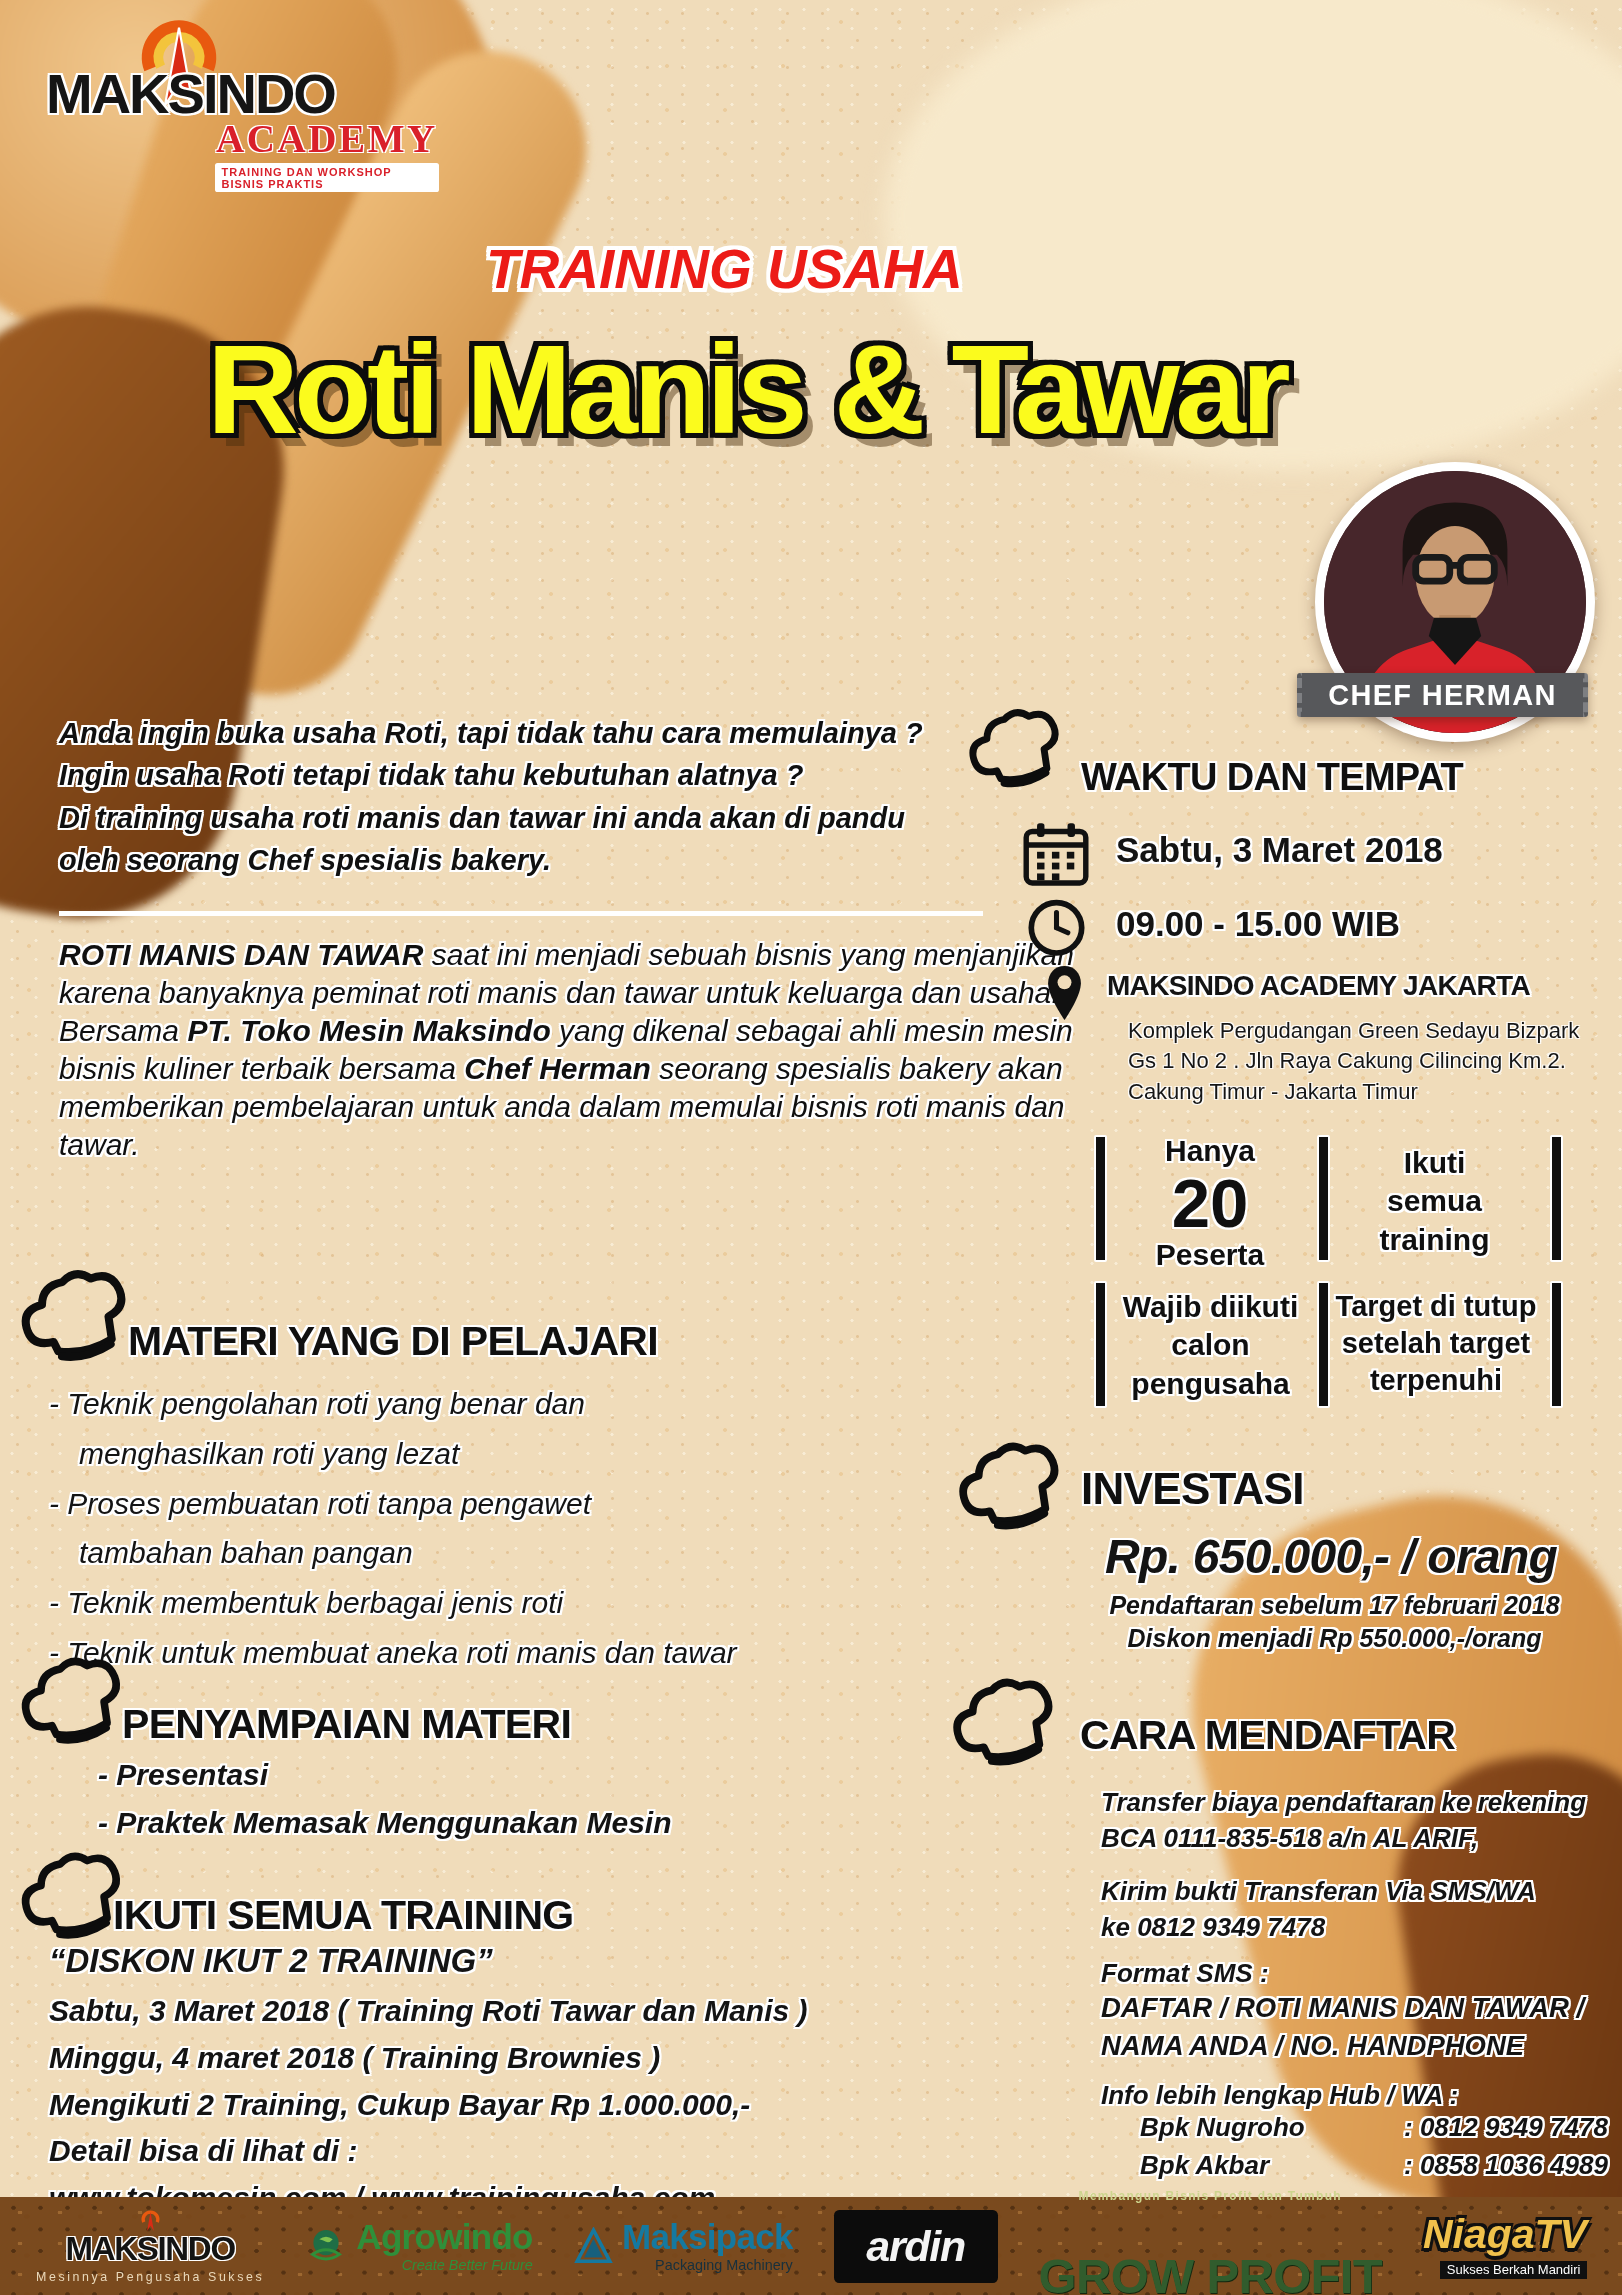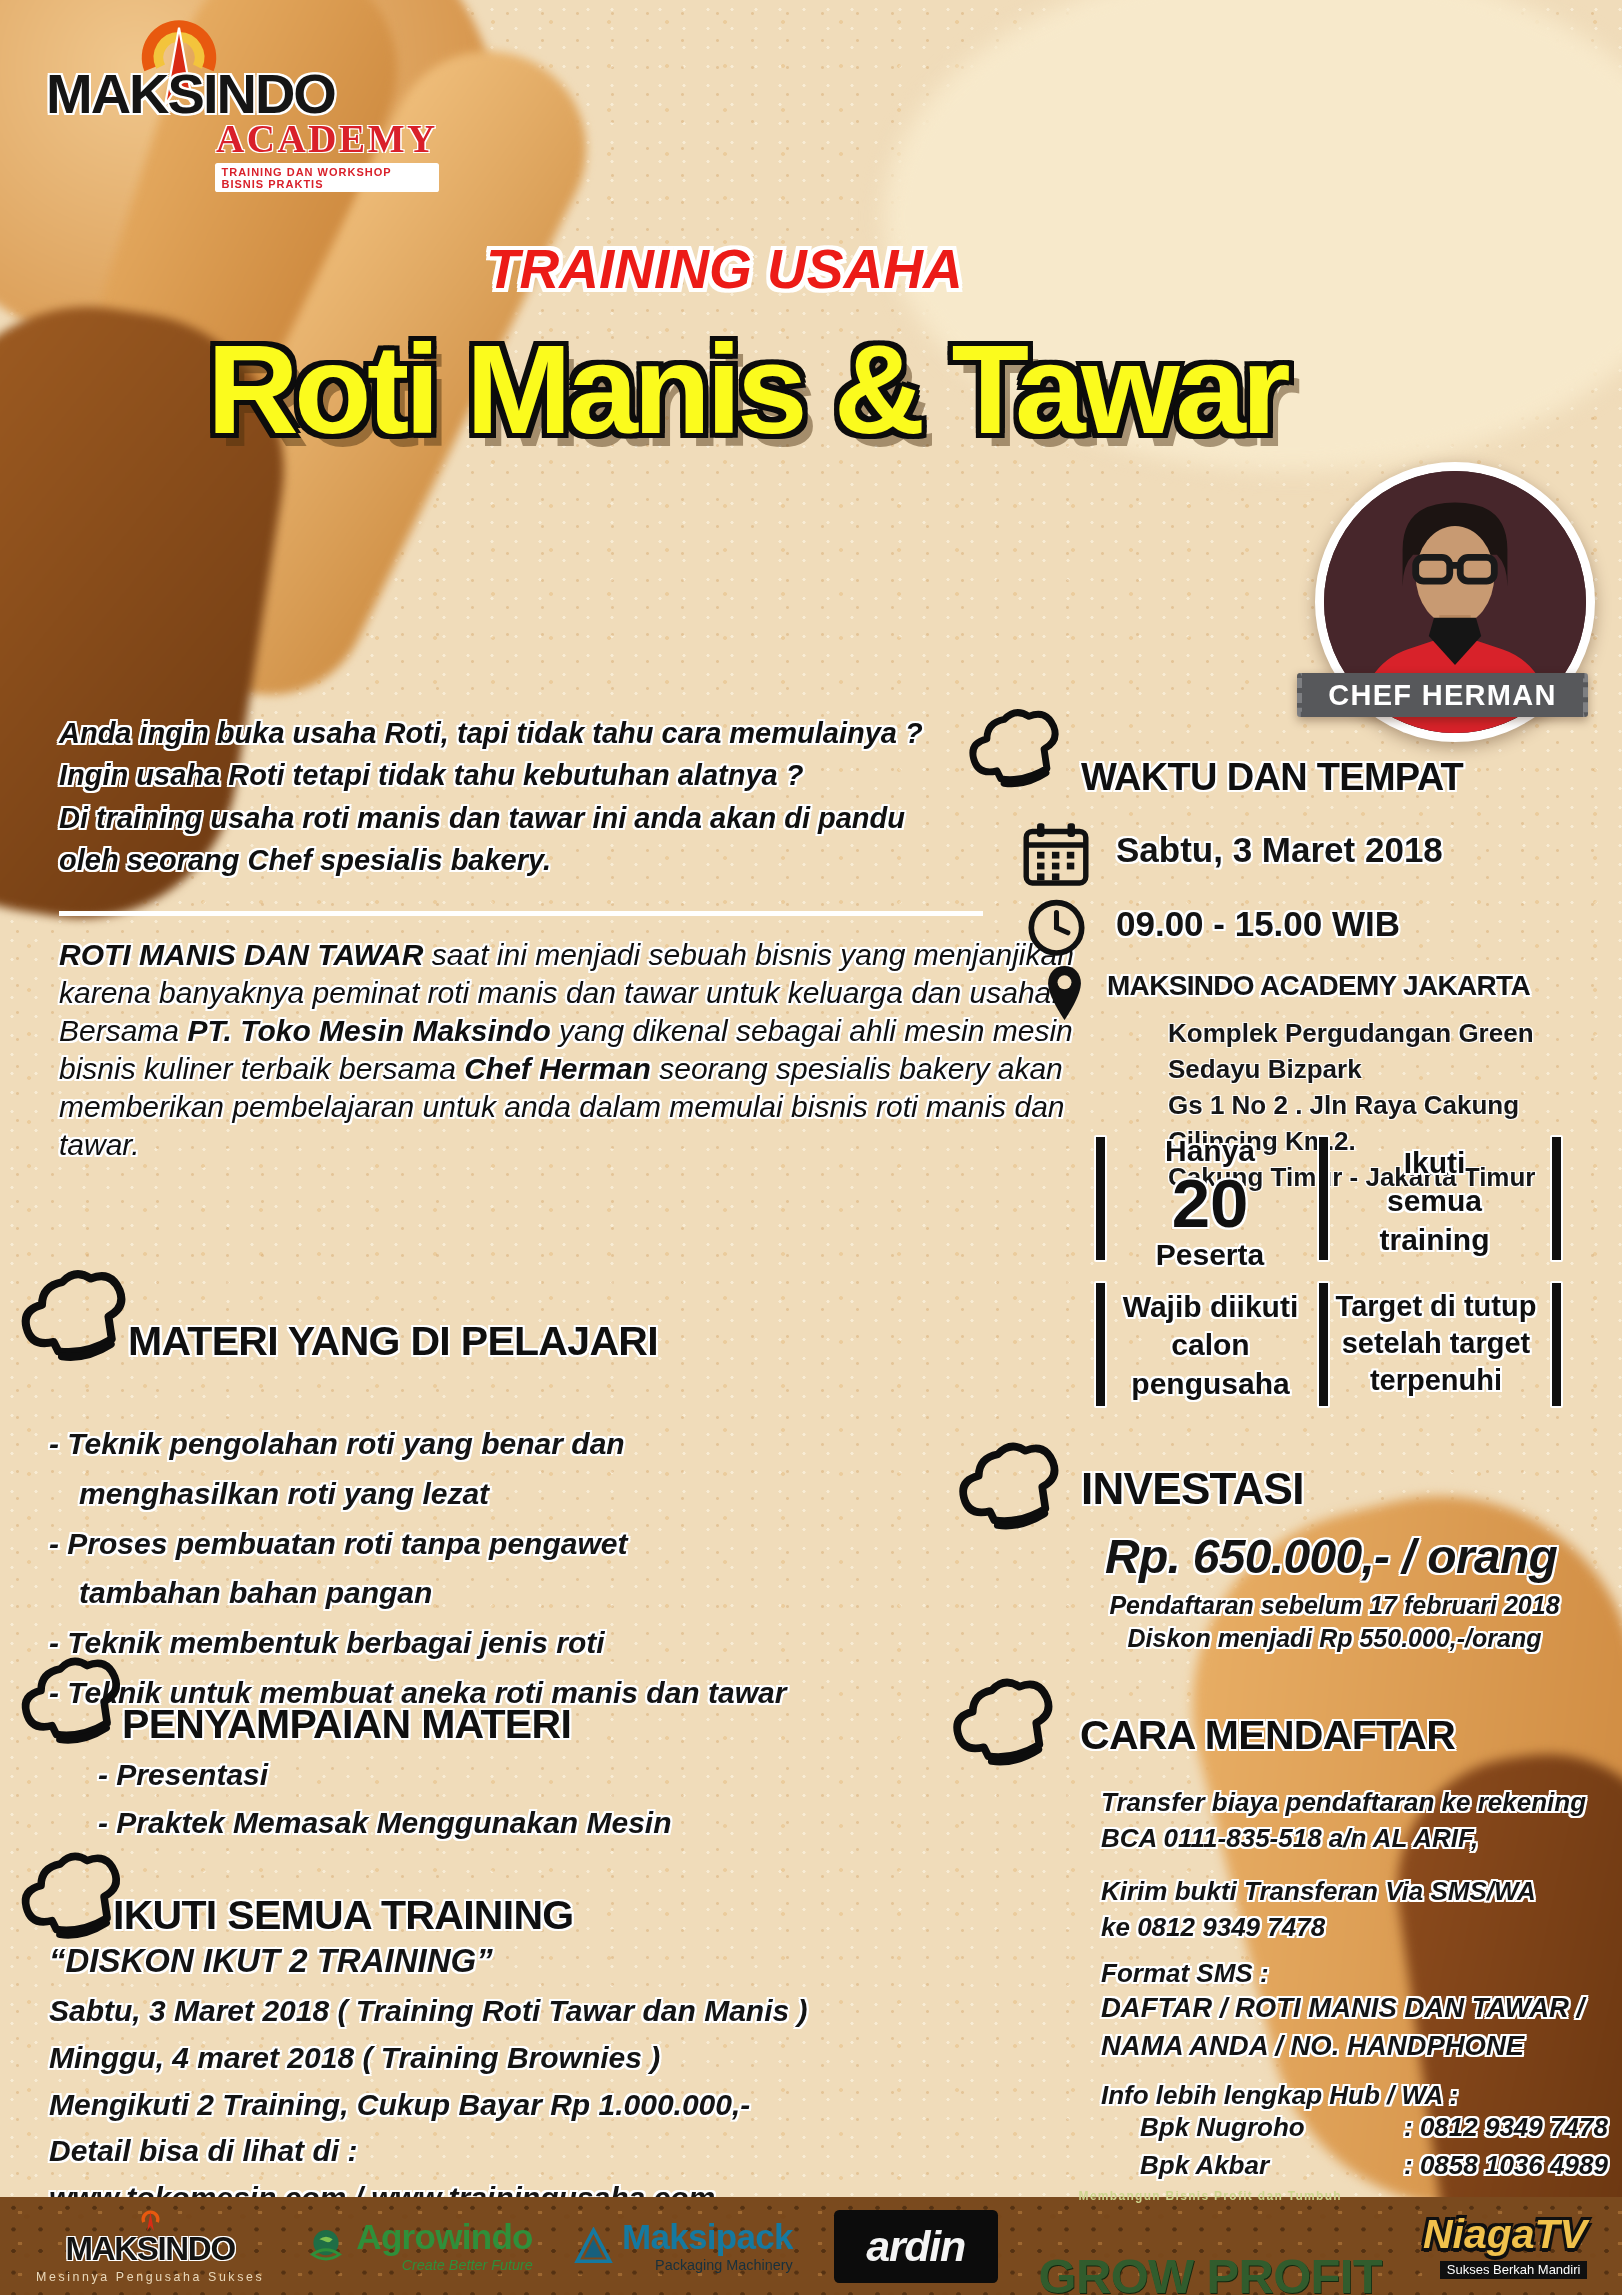--- a/index.html
+++ b/index.html
@@ -46,21 +46,21 @@
   .about{left:59px;top:936px;width:1040px;font-size:30px;line-height:1.27;font-style:italic;font-weight:400;color:#101010;}
   .about .seg-b{font-weight:700;}
   
   .h-sec{font-size:41px;font-weight:900;letter-spacing:-0.7px;color:#101010;}
   .hat{position:absolute;transform:rotate(-14deg);}
   
   .waktu-h{left:1081px;top:756px;font-size:38px;}
   .date-txt{left:1116px;top:830px;font-size:35px;font-weight:700;}
   .time-txt{left:1116px;top:904px;font-size:35px;font-weight:700;}
   .venue{left:1107px;top:970px;font-size:28px;font-weight:900;letter-spacing:-0.7px;}
-  .address{left:1168px;top:1016px;font-size:26px;line-height:1.38;font-weight:700;color:#161616;text-shadow:-1.3px -1.3px 0 rgba(255,255,255,.8),1.3px 1.3px 0 rgba(255,255,255,.8),-1.3px 1.3px 0 rgba(255,255,255,.8),1.3px -1.3px 0 rgba(255,255,255,.8);}
+  .address{left:1128px;top:1016px;font-size:22px;line-height:1.38;font-weight:400;color:#161616;text-shadow:-1.3px -1.3px 0 rgba(255,255,255,.8),1.3px 1.3px 0 rgba(255,255,255,.8),-1.3px 1.3px 0 rgba(255,255,255,.8),1.3px -1.3px 0 rgba(255,255,255,.8);}
   
   .vbar{position:absolute;width:9.2px;height:123px;background:#101010;border:2.6px solid #fff;border-radius:2px;}
   .cell{position:absolute;text-align:center;font-weight:900;color:#101010;}
   .cell .sm{font-size:30px;line-height:1.15;}
   .cell .xl{font-size:69px;line-height:1.0;}
   .cell .md{font-size:30px;line-height:1.28;}
   
   .inv-h{left:1081px;top:1464px;font-size:44px;}
   .price{left:1105px;top:1529px;font-size:48px;font-weight:900;font-style:italic;letter-spacing:-0.7px;}
   .inv-notes{left:1073px;top:1589px;width:523px;text-align:center;font-size:25px;line-height:1.32;font-weight:700;font-style:italic;}
@@ -70,21 +70,21 @@
   .t-transfer{left:1101px;top:1784px;}
   .t-bukti{left:1101px;top:1873px;}
   .t-format-label{left:1101px;top:1955px;}
   .t-format{left:1101px;top:1989px;font-size:27.5px;font-weight:900;line-height:1.38;font-style:italic;}
   .t-info{left:1101px;top:2080px;font-size:26px;font-weight:900;font-style:italic;}
   .contacts{left:1140px;top:2112px;font-size:26px;font-weight:700;font-style:italic;line-height:1.2;}
   .contacts .row{display:flex;margin-bottom:6.5px;gap:48px;}
   .contacts .nm{width:216px;}
   
   .mat-h{left:128px;top:1318px;}
-  .mat-list{left:49px;top:1379px;font-size:30px;line-height:1.66;font-weight:700;font-style:italic;margin-top:40px;}
+  .mat-list{left:49px;top:1379px;font-size:30px;line-height:1.66;font-weight:400;font-style:italic;}
   .mat-list .ind{padding-left:30px;}
   .pen-h{left:122px;top:1701px;}
   .pen-list{left:98px;top:1751px;font-size:30px;line-height:1.6;font-weight:700;font-style:italic;}
   .iku-h{left:113px;top:1892px;}
   .iku-sub{left:49px;top:1942px;font-size:33px;font-weight:900;font-style:italic;}
   .iku-list{left:49px;top:1988px;font-size:30px;line-height:1.56;font-weight:700;font-style:italic;}
   
   .footer{position:absolute;left:0;bottom:0;width:1623px;height:98px;z-index:3;
     background-color:#7a4a1e;
     background-image:radial-gradient(rgba(46,24,6,.5) 2px, transparent 2.6px),radial-gradient(rgba(186,128,62,.55) 2px, transparent 2.6px),radial-gradient(rgba(120,70,25,.6) 2.6px, transparent 3.3px);

